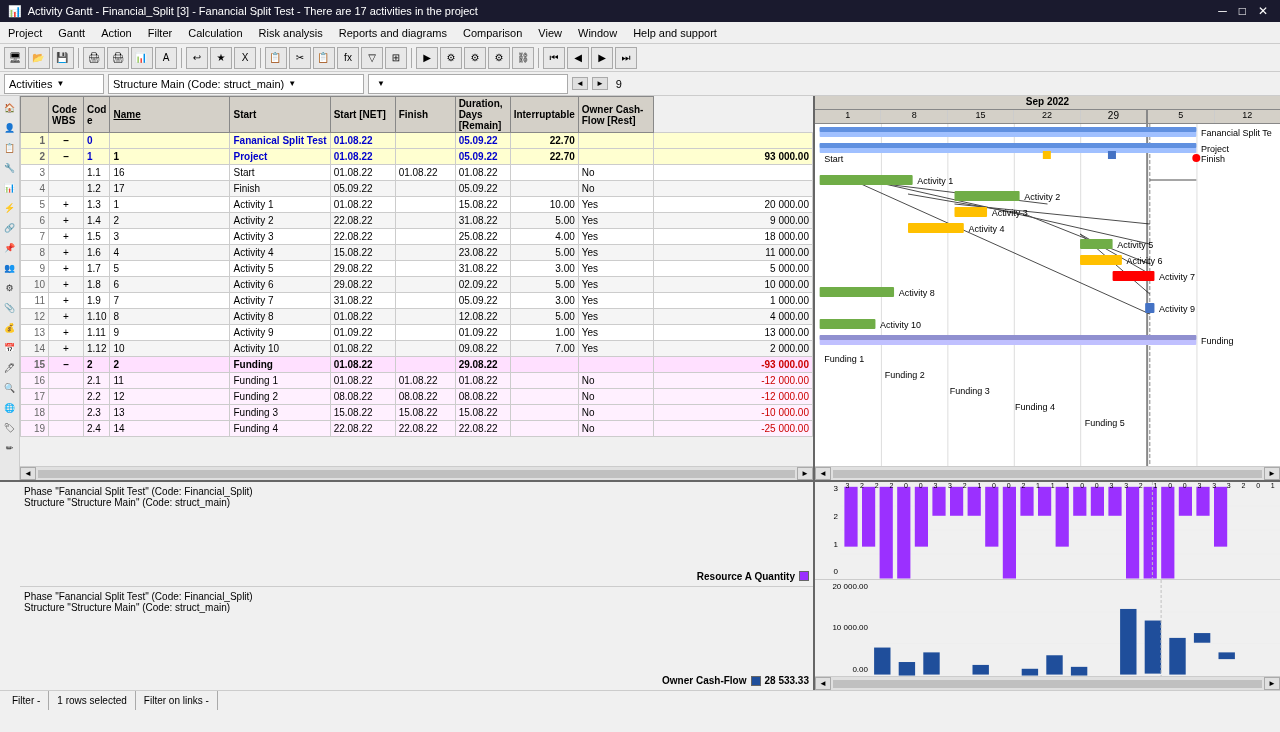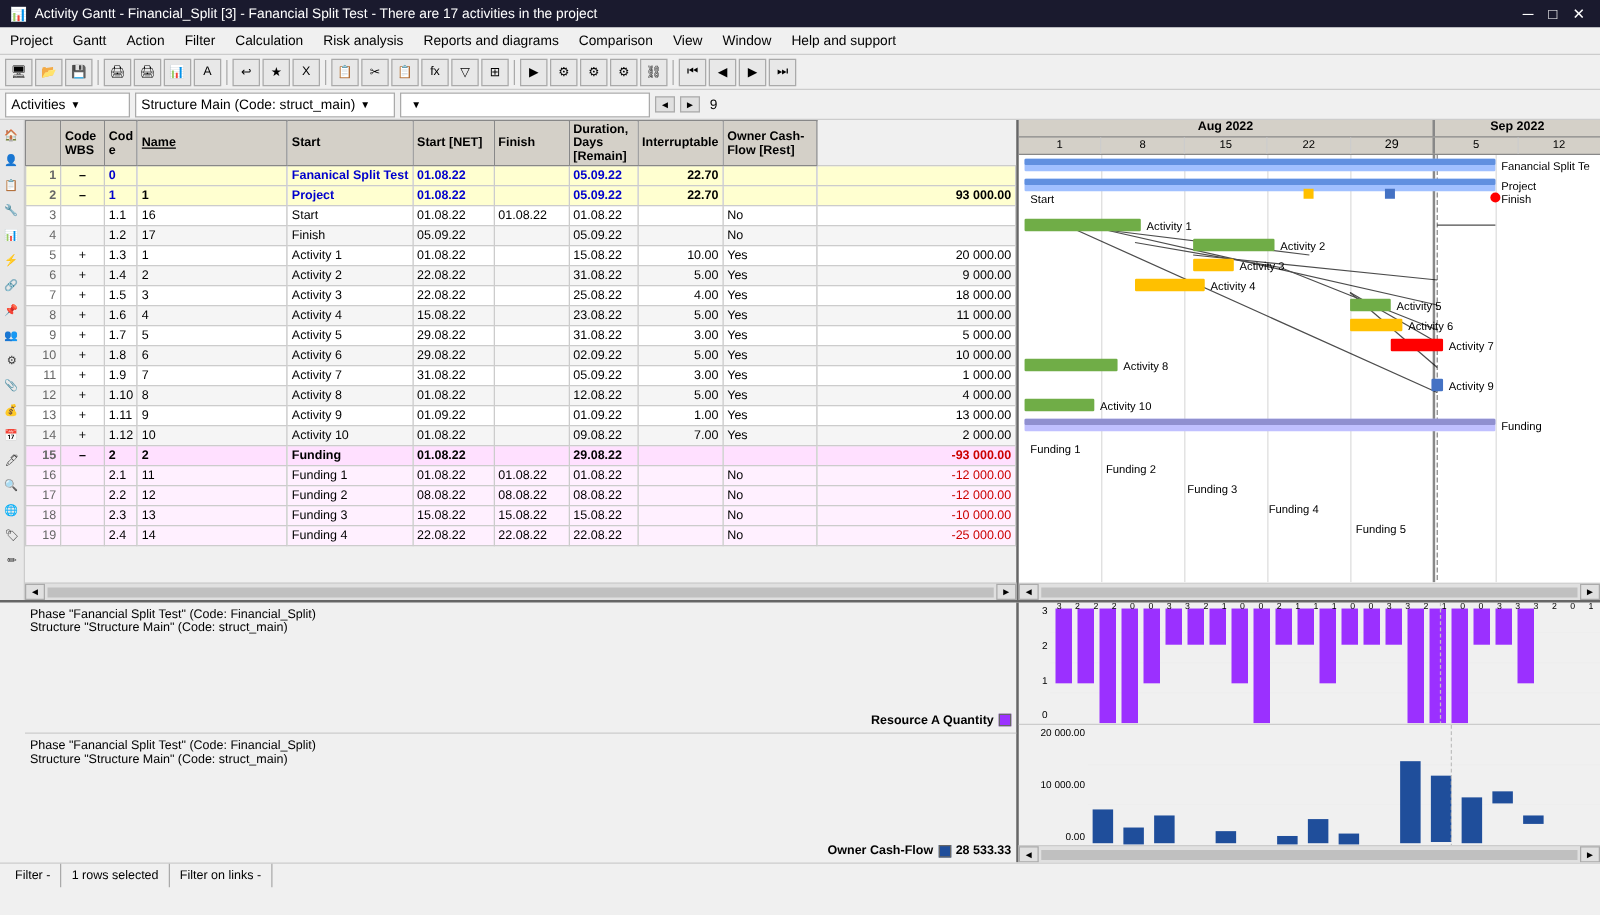--- a/index.html
+++ b/index.html
@@ -105,21 +105,21 @@
   <button class="tb-btn">◀</button>
   <button class="tb-btn">▶</button>
   <button class="tb-btn">⏭</button>
 </div>
 
 <div id="filter-row">
   <div class="dropdown-box" style="width:100px;">
     <span>Activities</span>
     <span class="dropdown-arrow">▼</span>
   </div>
-  <div class="dropdown-box" style="width:208px;">
+  <div class="dropdown-box" style="width:256px;">
     <span>Structure Main (Code: struct_main)</span>
     <span class="dropdown-arrow">▼</span>
   </div>
   <div class="dropdown-box" style="width:200px;">
     <span></span>
     <span class="dropdown-arrow">▼</span>
   </div>
   <button class="scroll-btn">◄</button>
   <button class="scroll-btn">►</button>
   <span style="padding:0 4px; font-size:11px;">9</span>
@@ -424,21 +424,20 @@
         <div style="flex:1; background:#c0c0c0; height:8px; margin:0 2px;"></div>
         <button class="scroll-btn">►</button>
       </div>
     </div>
 
     <div style="flex:1; display:flex; flex-direction:column; overflow:hidden;">
 
       <div style="background:#d4d0c8; flex-shrink:0;">
 
         <div style="display:flex; height:14px; border-bottom:1px solid #888;">
-          <div style="flex:5; border-right:2px solid #888; text-align:center; font-weight:bold; font-size:10px; overflow:hidden;">Aug 2022</div>
           <div style="flex:2; text-align:center; font-weight:bold; font-size:10px; overflow:hidden;">Sep 2022</div>
         </div>
 
         <div style="display:flex; height:14px; border-bottom:1px solid #888;">
           <div style="flex:1; border-right:1px solid #ccc; text-align:center; font-size:9px;">1</div>
           <div style="flex:1; border-right:1px solid #ccc; text-align:center; font-size:9px;">8</div>
           <div style="flex:1; border-right:1px solid #ccc; text-align:center; font-size:9px;">15</div>
           <div style="flex:1; border-right:1px solid #ccc; text-align:center; font-size:9px;">22</div>
           <div style="flex:1; border-right:2px solid #888; text-align:center; font-size:10px;">29</div>
           <div style="flex:1; border-right:1px solid #ccc; text-align:center; font-size:9px;">5</div>

